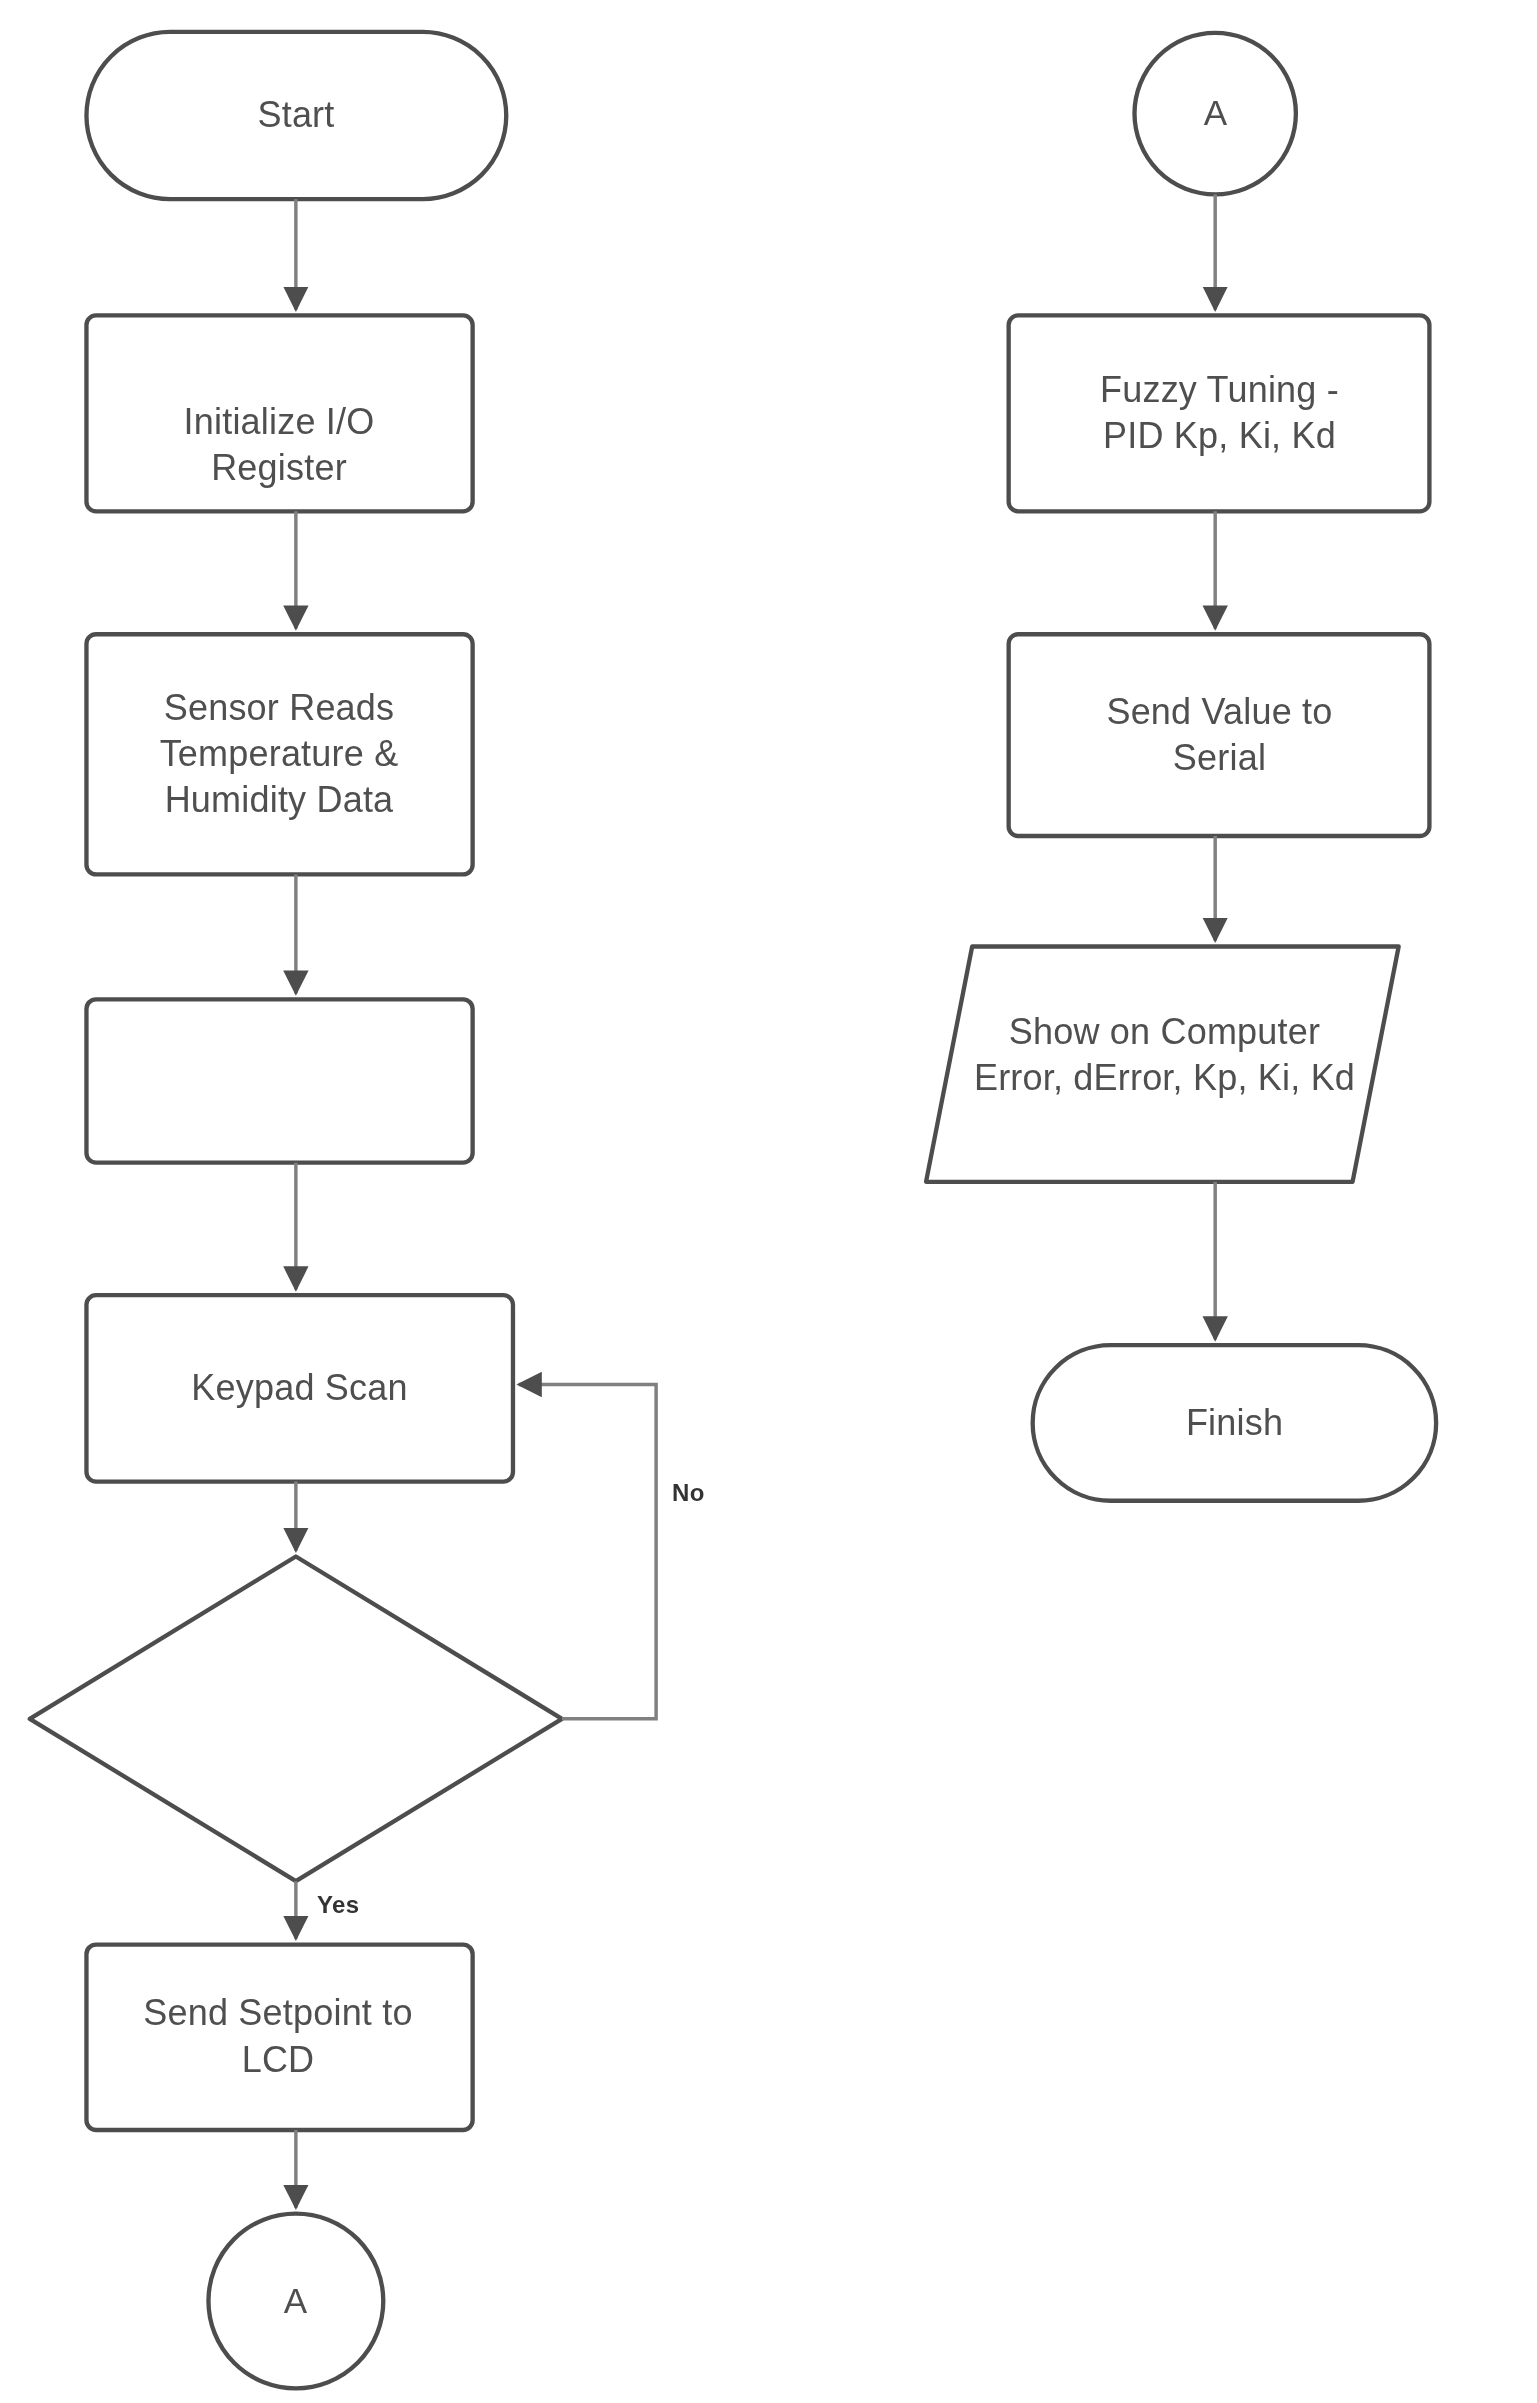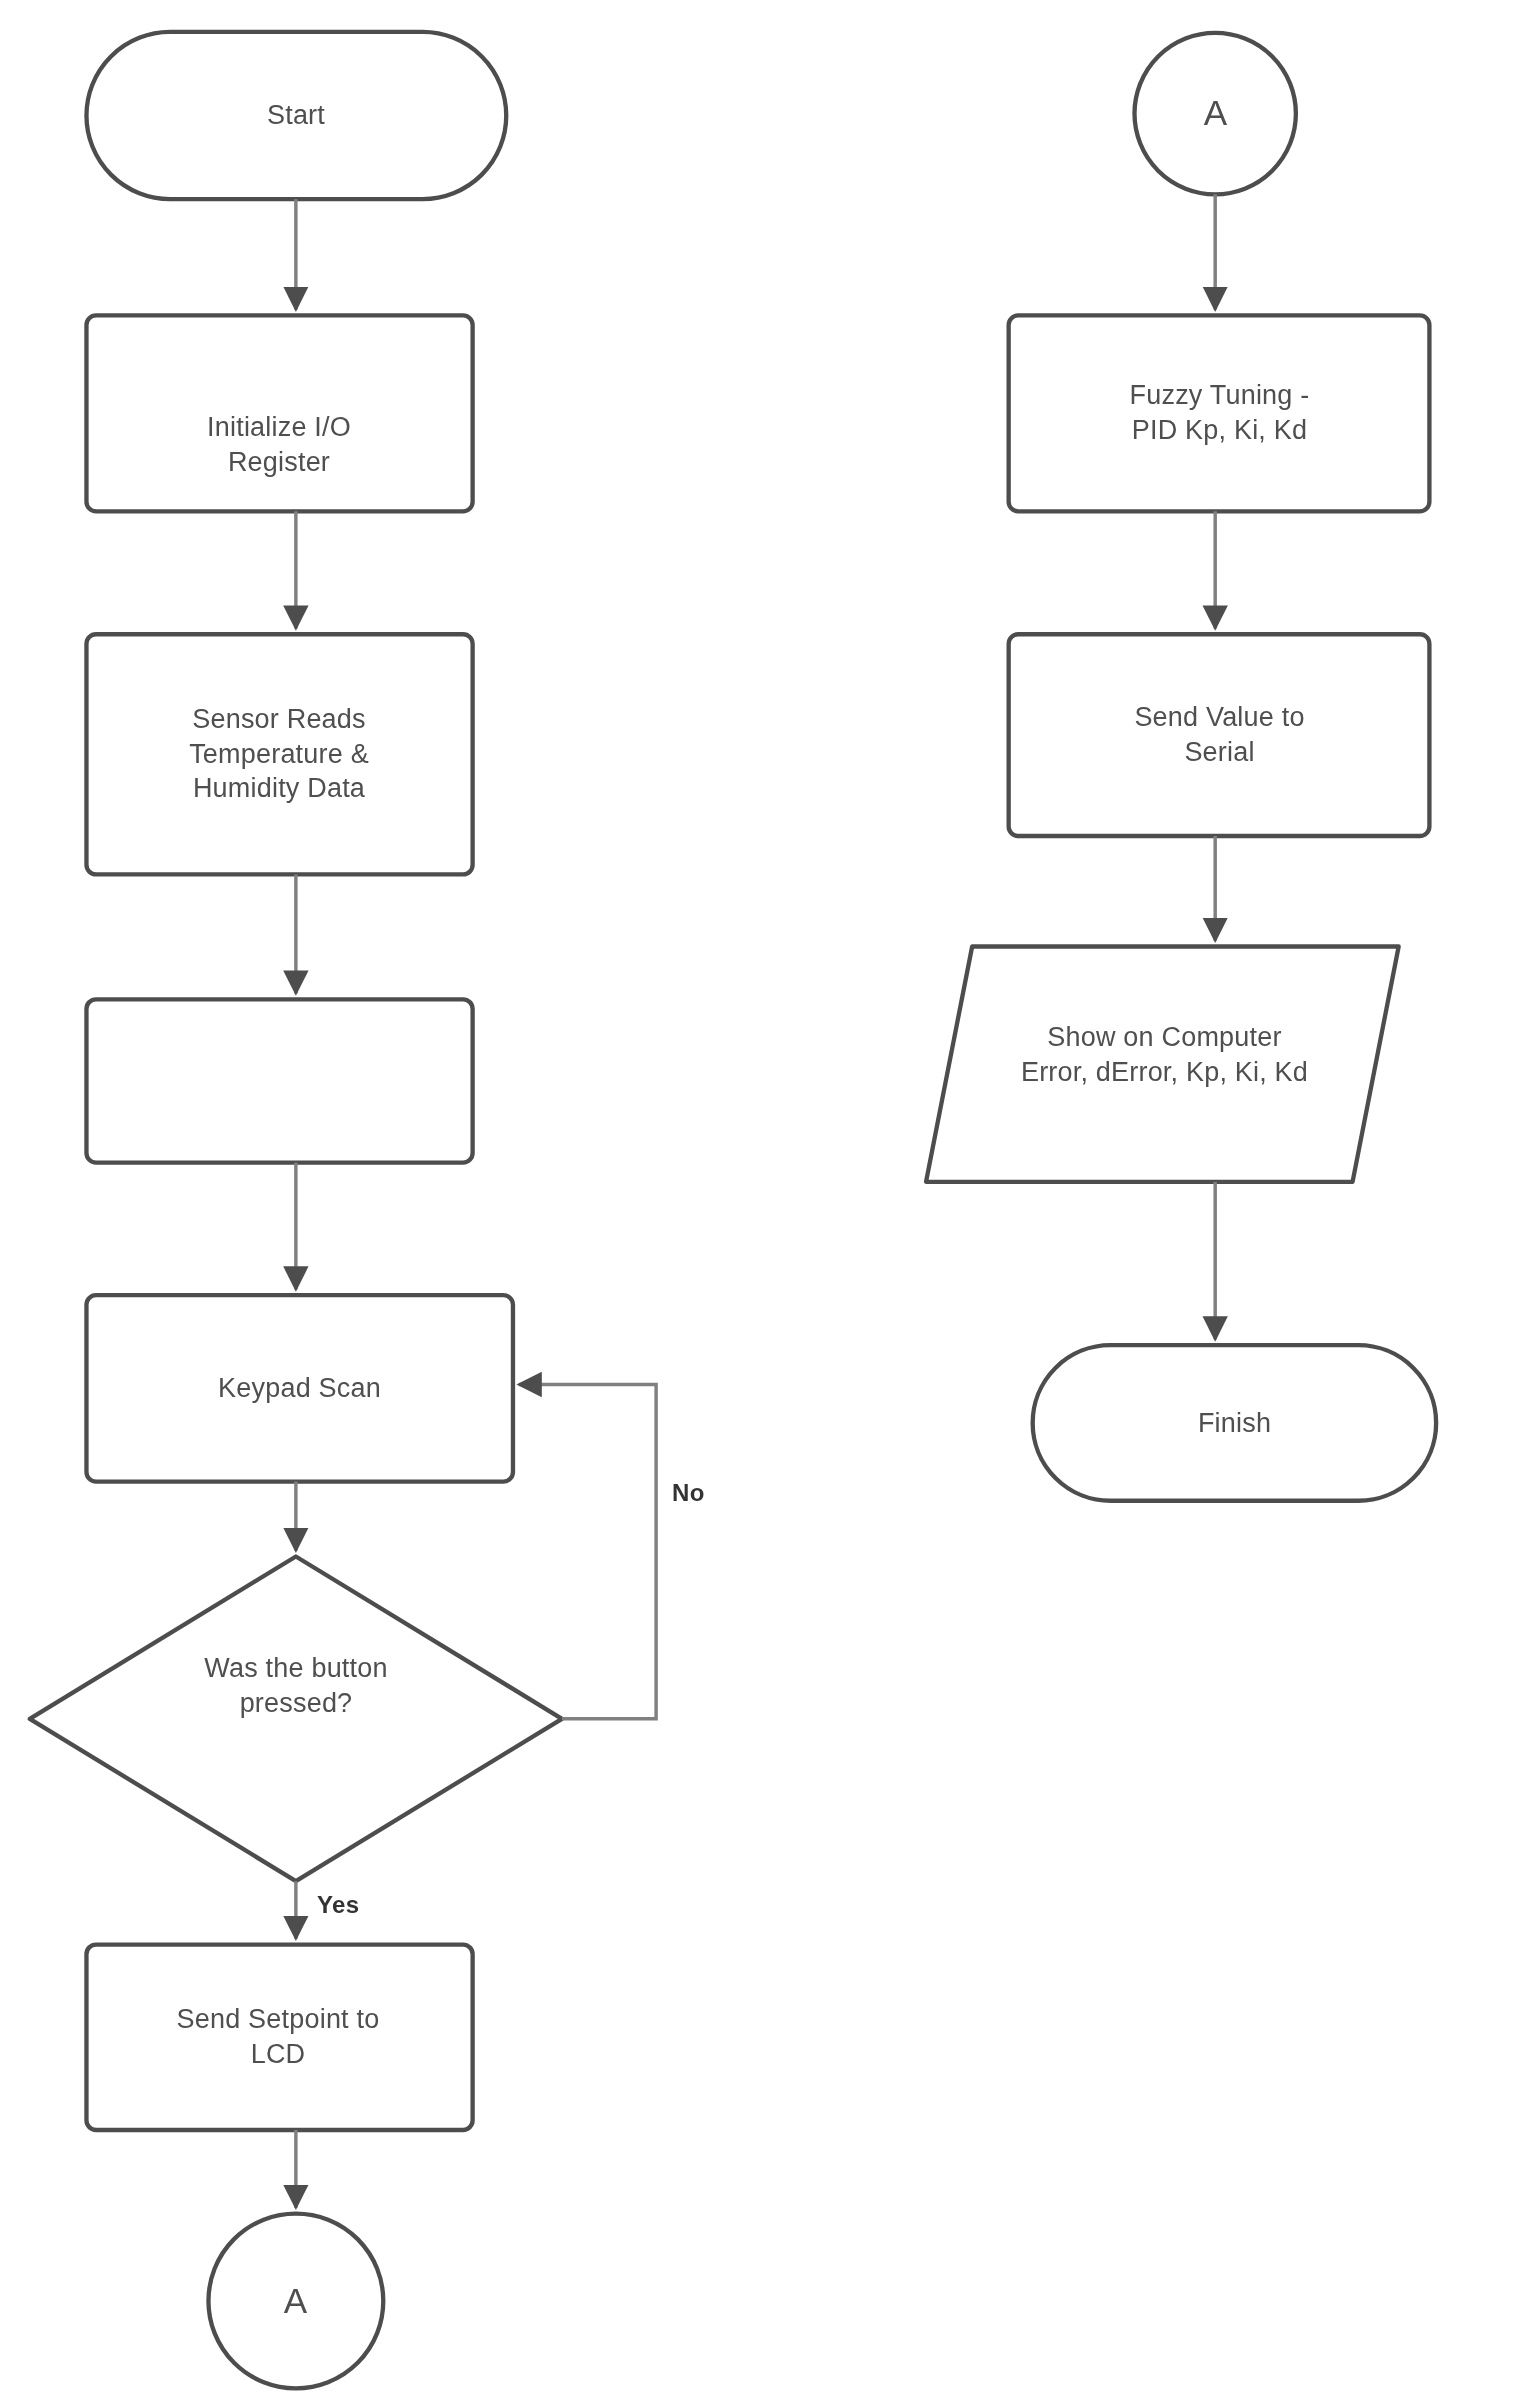--- a/index.html
+++ b/index.html
@@ -6,21 +6,21 @@
   html,body{margin:0;padding:0;background:#ffffff;}
   body{width:1537px;height:2404px;font-family:"Liberation Sans",sans-serif;}
   #canvas{position:relative;width:1537px;height:2404px;background:#fff;overflow:hidden;}
   svg.layer{position:absolute;left:0;top:0;width:1537px;height:2404px;}
   .node-label{
     position:absolute;
     display:flex;align-items:center;justify-content:center;
     text-align:center;
     color:#4f4f4f;
     font-family:"Liberation Sans",sans-serif;
-    font-size:27px;
+    font-size:36px;
     line-height:1.28;
     letter-spacing:0.2px;
     pointer-events:none;
     white-space:pre-line;
   }
   .edge-label{
     position:absolute;
     color:#333333;
     font-family:"Liberation Sans",sans-serif;
     font-size:24px;
@@ -95,22 +95,20 @@
   <div class="node-label" style="left:86px;top:315px;width:386px;height:196px;margin-top:32px;">Initialize I/O
 Register</div>
 
   <div class="node-label" style="left:86px;top:634px;width:386px;height:240px;">Sensor Reads
 Temperature &amp;
 Humidity Data</div>
 
 
   <div class="node-label" style="left:86px;top:1295px;width:427px;height:186px;">Keypad Scan</div>
 
-  <div class="node-label" style="left:75px;top:1633px;width:442px;height:106px;">Was the button
-pressed?</div>
 
   <div class="node-label" style="left:85px;top:1944px;width:386px;height:185px;">Send Setpoint to
 LCD</div>
 
   <div class="node-label conn-label" style="left:208px;top:2258px;width:175px;height:86px;">A</div>
 
   <div class="node-label conn-label" style="left:1128px;top:70px;width:175px;height:86px;">A</div>
 
   <div class="node-label" style="left:1009px;top:315px;width:421px;height:196px;">Fuzzy Tuning -
 PID Kp, Ki, Kd</div>

